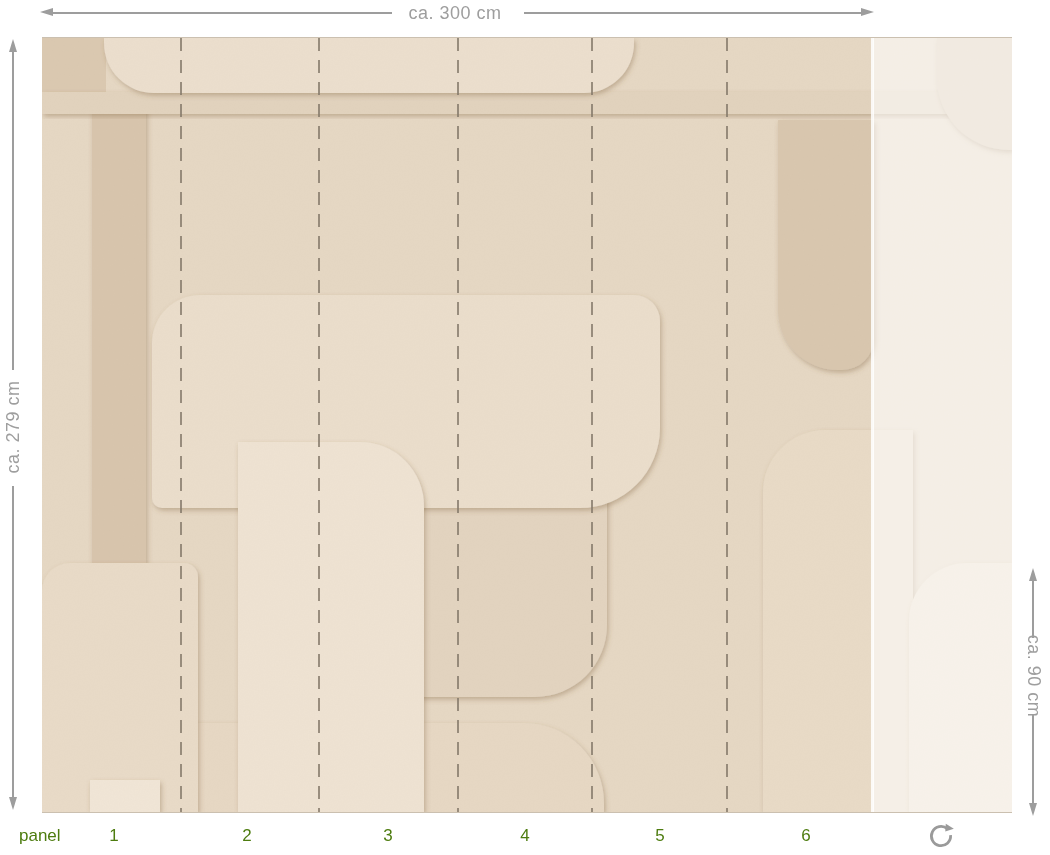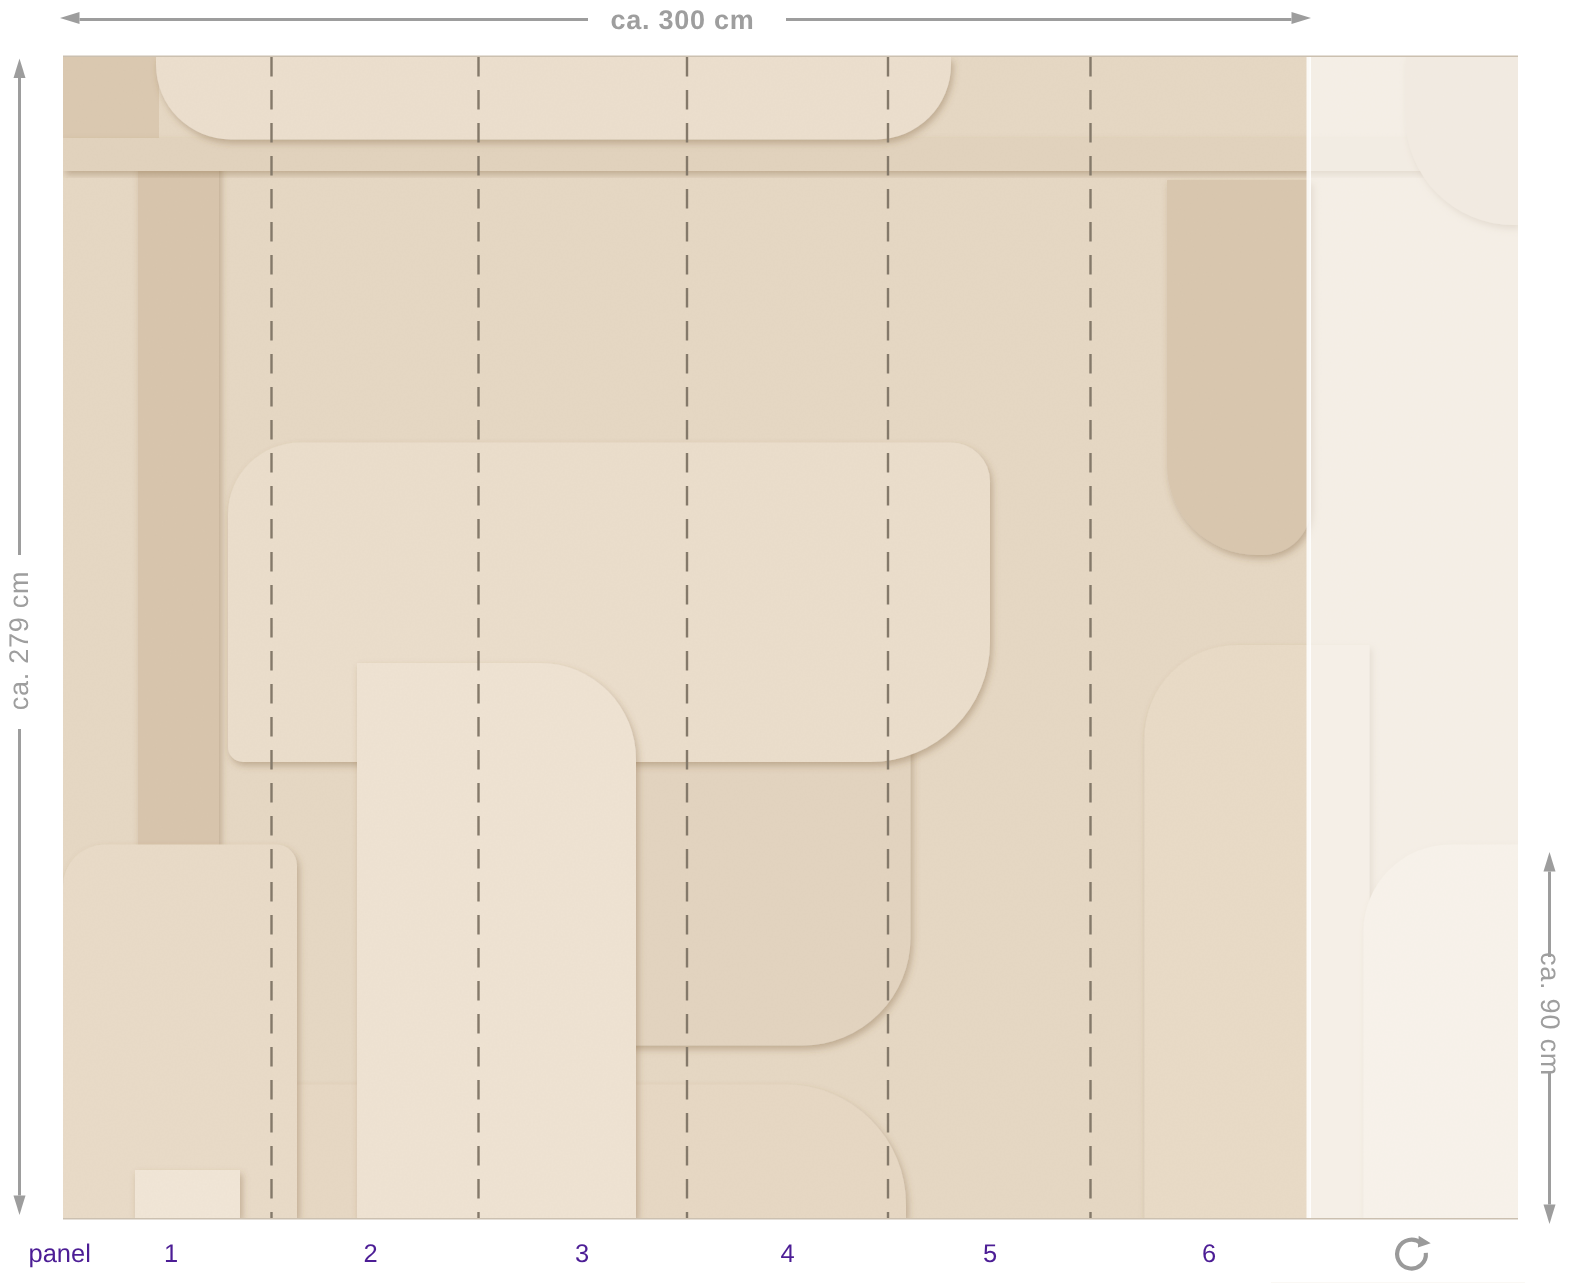--- a/index.html
+++ b/index.html
@@ -21,35 +21,35 @@
   .arr{position:absolute;width:0;height:0;}
   .arr.left {border-top:4.5px solid transparent;border-bottom:4.5px solid transparent;border-right:13px solid #9d9d9d;}
   .arr.right{border-top:4.5px solid transparent;border-bottom:4.5px solid transparent;border-left:13px solid #9d9d9d;}
   .arr.up   {border-left:4.5px solid transparent;border-right:4.5px solid transparent;border-bottom:13px solid #9d9d9d;}
   .arr.down {border-left:4.5px solid transparent;border-right:4.5px solid transparent;border-top:13px solid #9d9d9d;}
   
   .top-seg-a{left:53px;top:12px;width:339px;height:1.6px;}
   .top-seg-b{left:524px;top:12px;width:337px;height:1.6px;}
   .top-arr-l{left:40px;top:8px;}
   .top-arr-r{left:861px;top:8px;}
-  .top-label{left:393px;top:3px;width:124px;text-align:center;font-weight:bold;}
+  .top-label{left:393px;top:3px;width:124px;text-align:center;}
   
   .left-seg-a{left:12.2px;top:52px;width:1.6px;height:318px;}
   .left-seg-b{left:12.2px;top:486px;width:1.6px;height:311px;}
   .left-arr-u{left:8.5px;top:39px;}
   .left-arr-d{left:8.5px;top:797px;}
   .left-label{left:13px;top:427px;transform:translate(-50%,-50%) rotate(-90deg);}
   
   .right-seg-a{left:1032.2px;top:581px;width:1.6px;height:57px;}
   .right-seg-b{left:1032.2px;top:714px;width:1.6px;height:89px;}
   .right-arr-u{left:1028.5px;top:568px;}
   .right-arr-d{left:1028.5px;top:803px;}
   .right-label{left:1033px;top:676px;transform:translate(-50%,-50%) rotate(90deg);}
   
-  .panel-row{position:absolute;left:0;top:820px;width:1050px;height:35px;font-size:17px;color:#4c1d95;}
+  .panel-row{position:absolute;left:0;top:820px;width:1050px;height:35px;font-size:17px;color:#4d7c0f;}
   .panel-word{position:absolute;left:19px;top:6px;}
   .pnum{position:absolute;top:6px;transform:translateX(-50%);}
   .pnum.n1{left:114px;} .pnum.n2{left:247px;} .pnum.n3{left:388px;}
   .pnum.n4{left:525px;} .pnum.n5{left:660px;} .pnum.n6{left:806px;}
   .rotate-btn{position:absolute;left:925px;top:819px;width:32px;height:32px;cursor:pointer;}
 </style>
 </head>
 <body>
 
 <div class="stage">

